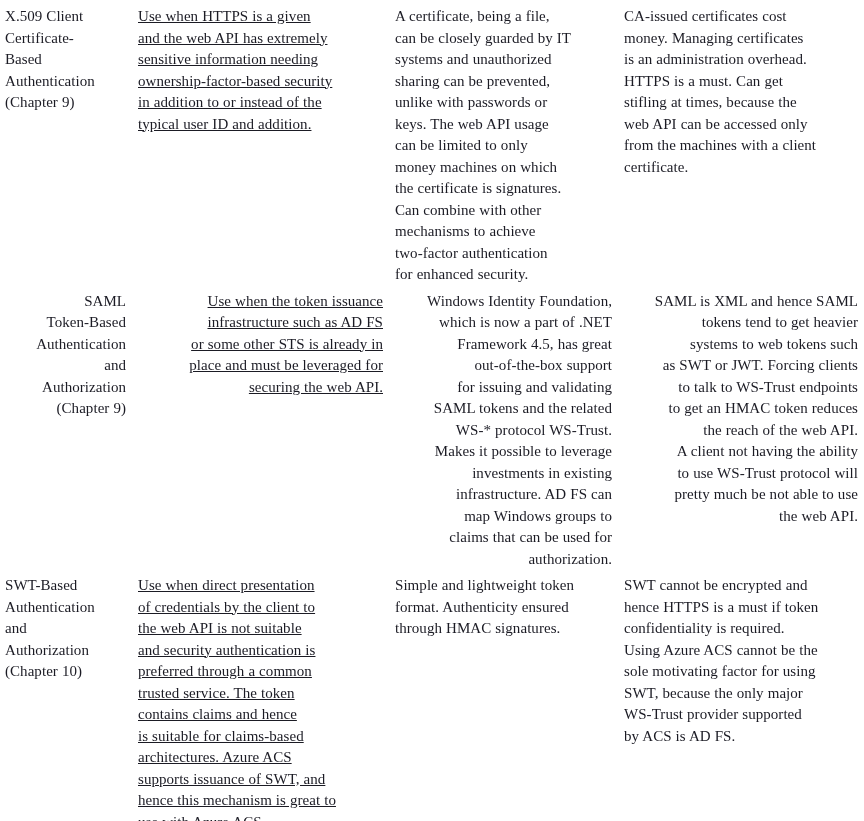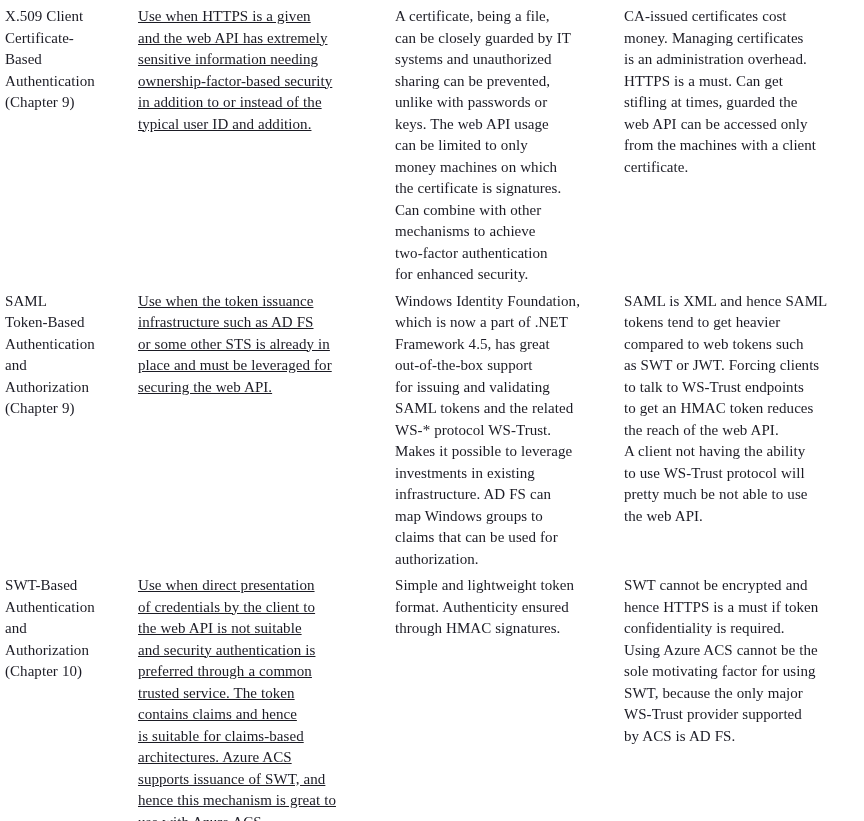--- a/index.html
+++ b/index.html
@@ -64,21 +64,21 @@
   .col-mechanism .cell-inner { padding-left: 5px;  padding-right: 6px; }
   .col-usewhen   .cell-inner { padding-left: 6px;  padding-right: 8px; }
   .col-pros      .cell-inner { padding-left: 4px;  padding-right: 8px; }
   .col-cons      .cell-inner { padding-left: 4px;  padding-right: 6px; }
 
   
   .row-1 .cell { padding-top: 6px; }
   .row-1 { height: 277px; }
 
   .row-2 .cell { padding-top: 5px; }
-  .row-2 { height: 283px; }
+  .row-2 { height: 283px; text-align: right; }
 
   .row-3 .cell { padding-top: 5px; }
   .row-3 { height: 253px; }
 </style>
 </head>
 <body>
 
 <div class="page">
 
   <table class="comparison-table">
@@ -126,21 +126,21 @@
               <span class="line">two-factor authentication</span>
               <span class="line">for enhanced security.</span>
             </span>
         </td>
         <td class="cell col-cons">
           <span class="cell-inner">
               <span class="line">CA-issued certificates cost</span>
               <span class="line">money. Managing certificates</span>
               <span class="line">is an administration overhead.</span>
               <span class="line">HTTPS is a must. Can get</span>
-              <span class="line">stifling at times, guarded the</span>
+              <span class="line">stifling at times, because the</span>
               <span class="line">web API can be accessed only</span>
               <span class="line">from the machines with a client</span>
               <span class="line">certificate.</span>
             </span>
         </td>
       </tr>
 
       <tr class="row-2">
         <td class="cell col-mechanism">
           <span class="cell-inner">
@@ -175,21 +175,21 @@
               <span class="line">infrastructure. AD FS can</span>
               <span class="line">map Windows groups to</span>
               <span class="line">claims that can be used for</span>
               <span class="line">authorization.</span>
             </span>
         </td>
         <td class="cell col-cons">
           <span class="cell-inner">
               <span class="line">SAML is XML and hence SAML</span>
               <span class="line">tokens tend to get heavier</span>
-              <span class="line">compared to web tokens such</span>
+              <span class="line">systems to web tokens such</span>
               <span class="line">as SWT or JWT. Forcing clients</span>
               <span class="line">to talk to WS-Trust endpoints</span>
               <span class="line">to get an HMAC token reduces</span>
               <span class="line">the reach of the web API.</span>
               <span class="line">A client not having the ability</span>
               <span class="line">to use WS-Trust protocol will</span>
               <span class="line">pretty much be not able to use</span>
               <span class="line">the web API.</span>
             </span>
         </td>

